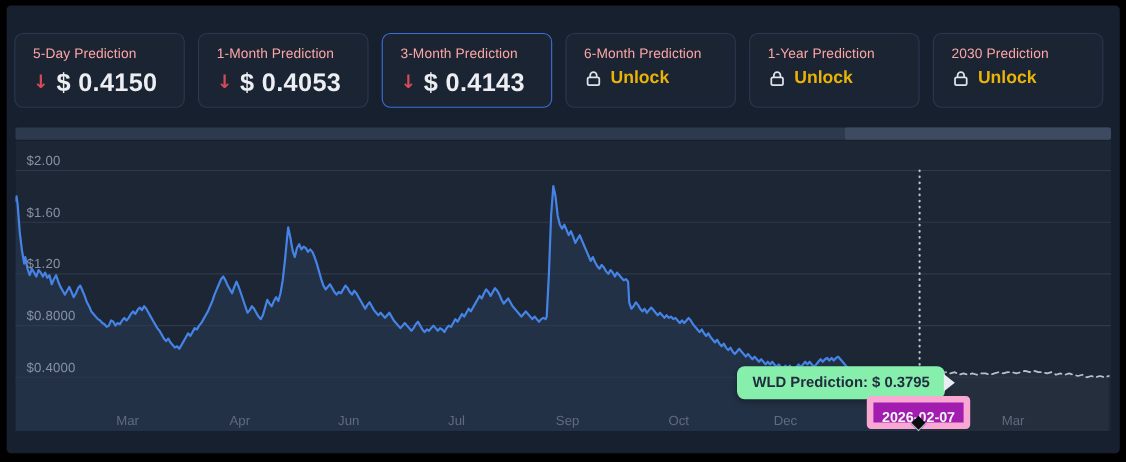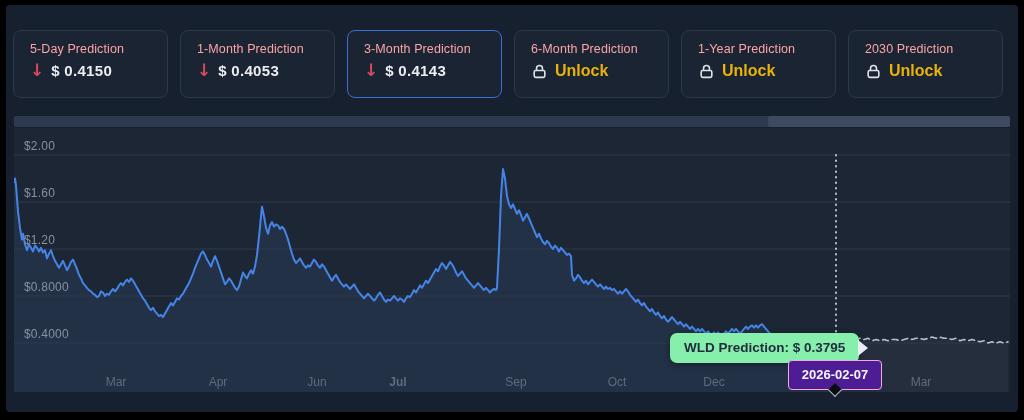--- a/index.html
+++ b/index.html
@@ -10,21 +10,21 @@
 
   
   .cards{position:absolute;left:7px;top:25px;display:flex;gap:12px;}
   .card{width:155px;height:68px;box-sizing:border-box;background:#1a2433;
         border:1px solid #2a3850;border-radius:8px;padding:11px 0 0 16px;cursor:pointer;}
   .card.selected{border:1.5px solid #3c6fd6;}
   .card-label{font-size:12.5px;color:#fca5a5;letter-spacing:.1px;}
   .card-value-row{display:flex;align-items:center;gap:7px;margin-top:6px;}
   .down-arrow{color:#d54b57;font-size:17px;font-weight:bold;line-height:1;
               font-family:"DejaVu Sans",sans-serif;}
-  .card-value{font-size:15px;font-weight:bold;color:#eceef1;letter-spacing:.3px;}
+  .card-value{font-size:23px;font-weight:bold;color:#eceef1;letter-spacing:.3px;}
   .lock-svg{width:17px;height:17px;display:block;}
   .unlock-label{font-size:16px;font-weight:bold;color:#eab308;}
 
   
   .scrollbar{position:absolute;left:8px;top:111px;width:996px;height:11px;
              background:#2d3a4d;border-radius:2px;cursor:pointer;}
   .scroll-thumb{position:absolute;left:754px;top:0;width:242px;height:11px;
                 background:#3d4a5f;border-radius:2px;cursor:grab;}
   .plot-svg{position:absolute;left:8px;top:123px;}
   .ylabel{position:absolute;font-size:12px;color:#8791a3;letter-spacing:.2px;z-index:3;}
@@ -33,21 +33,21 @@
 
   
   .tip-pred{position:absolute;left:664px;top:328px;height:30px;line-height:30px;
             background:#86efac;color:#232d3f;font-size:13.5px;font-weight:bold;
             padding:0 14px;border-radius:7px;white-space:nowrap;z-index:5;
             box-shadow:0 2px 6px rgba(0,0,0,.35);}
   .tip-pred:after{content:"";position:absolute;right:-9px;top:50%;margin-top:-8px;
             border-top:8px solid transparent;border-bottom:8px solid transparent;
             border-left:10px solid #e9edf4;}
   .tip-date{position:absolute;left:782px;top:355px;width:94px;height:30px;
-            box-sizing:border-box;background:#4c1d95;border:1px solid #f9a8d4;
+            box-sizing:border-box;background:#a21caf;border:6px solid #f9a8d4;
             border-radius:4px;color:#f5f6f8;font-size:13px;font-weight:bold;
             text-align:center;line-height:28px;z-index:6;}
   .tip-date:after{content:"";position:absolute;left:50%;bottom:-6px;width:9px;height:9px;
             margin-left:-5px;background:#0a0d12;border-right:1px solid #b6bec9;
             border-bottom:1px solid #b6bec9;transform:rotate(45deg);}
 </style>
 </head>
 <body>
 
 <div class="page">
@@ -129,21 +129,21 @@
         <div class="ylabel" style="left: 18px; top: 134px;">$2.00</div>
         <div class="ylabel" style="left: 18px; top: 181px;">$1.60</div>
         <div class="ylabel" style="left: 18px; top: 228px;">$1.20</div>
         <div class="ylabel" style="left: 18px; top: 275px;">$0.8000</div>
         <div class="ylabel" style="left: 18px; top: 322px;">$0.4000</div>
       </div>
     <div id="xlabels">
         <div class="xlabel" style="left: 104px;">Mar</div>
         <div class="xlabel" style="left: 206px;">Apr</div>
         <div class="xlabel" style="left: 305px;">Jun</div>
-        <div class="xlabel" style="left: 386px; font-weight: bold;">Jul</div>
+        <div class="xlabel" style="left: 403px;">Jul</div>
         <div class="xlabel" style="left: 504px;">Sep</div>
         <div class="xlabel" style="left: 605px;">Oct</div>
         <div class="xlabel" style="left: 702px;">Dec</div>
         <div class="xlabel" style="left: 909px;">Mar</div>
       </div>
 
     <div class="tip-pred">WLD Prediction: $ 0.3795</div>
     <div class="tip-date">2026-02-07</div>
 
   </div>

